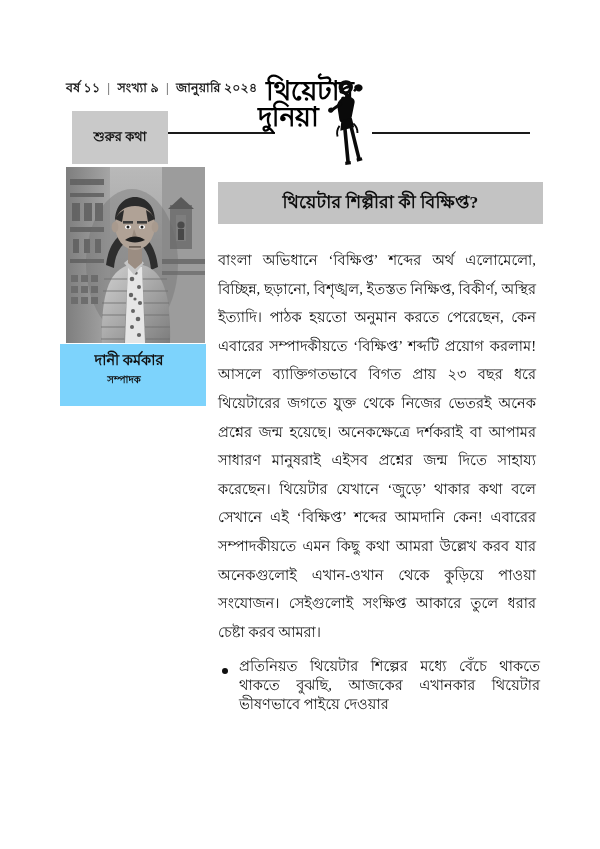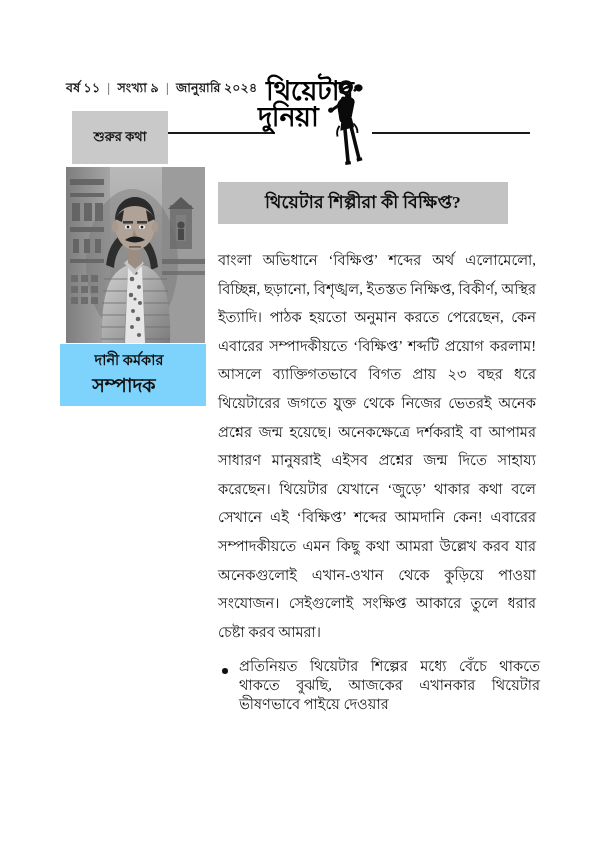--- a/index.html
+++ b/index.html
@@ -146,34 +146,34 @@
   }
   .byline-name {
     font-size: 14.5px;
     font-weight: 700;
     color: #101010;
     text-align: center;
     line-height: 1.5;
     padding-right: 8px;
   }
   .byline-role {
-    font-size: 19px;
+    font-size: 10px;
     font-weight: 600;
     color: #101010;
     text-align: center;
     line-height: 1.5;
     padding-right: 18px;
   }
 
   
   .headline-band {
     position: absolute;
     left: 218px;
     top: 182px;
-    width: 290px;
+    width: 325px;
     height: 42px;
     background: #c3c3c3;
     display: flex;
     align-items: center;
     justify-content: center;
   }
   .headline-text {
     font-size: 17.5px;
     font-weight: 700;
     color: #0d0d0d;

